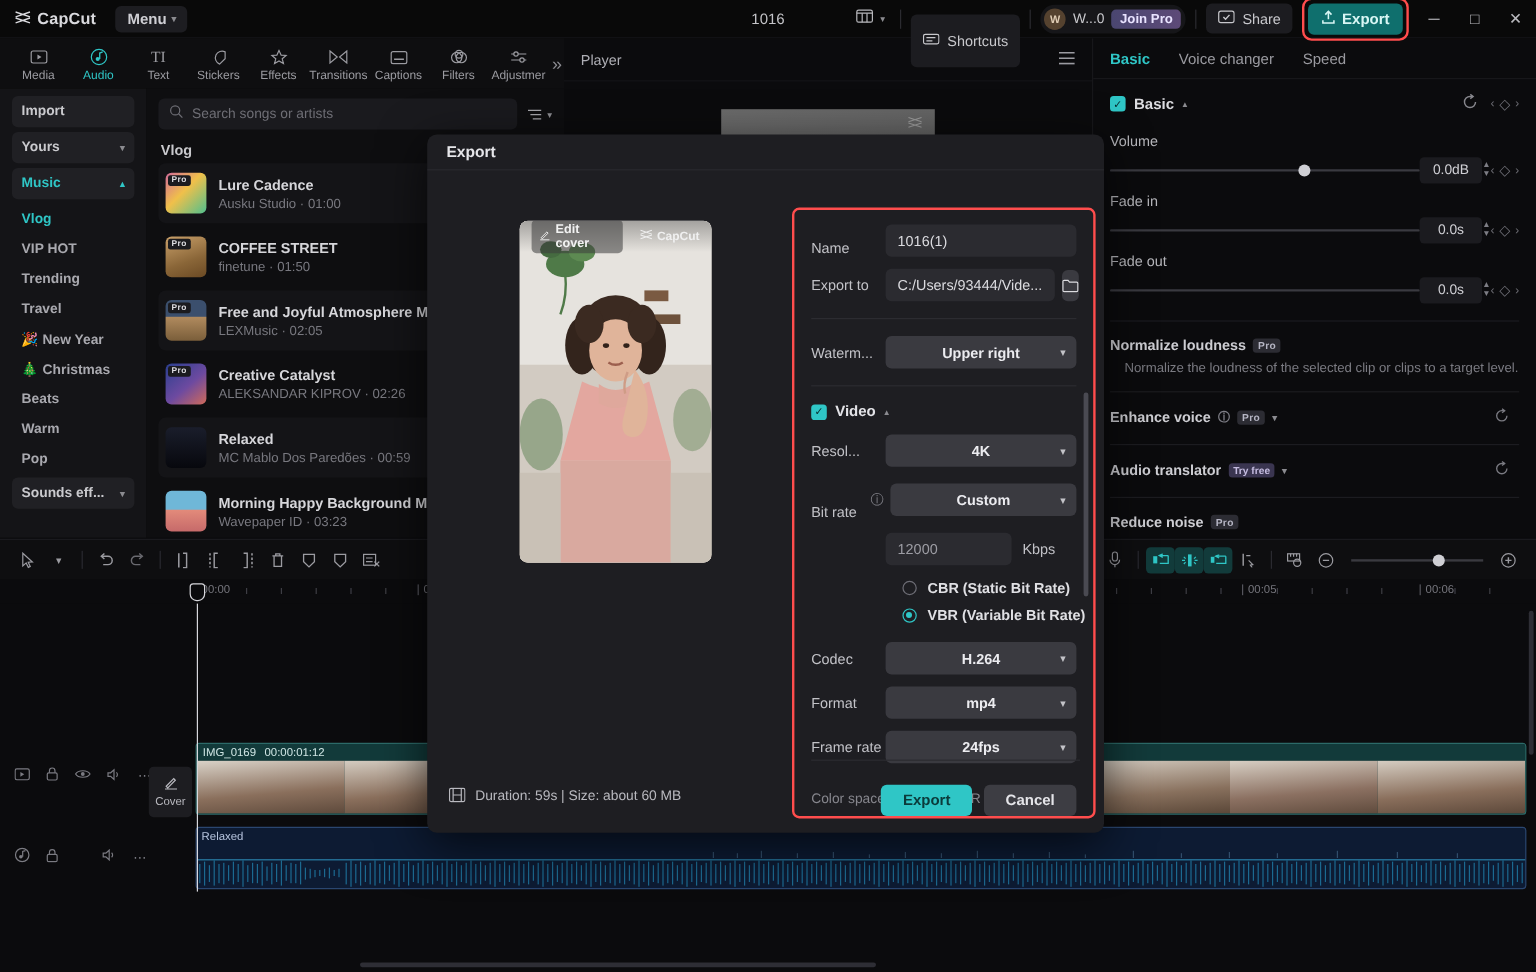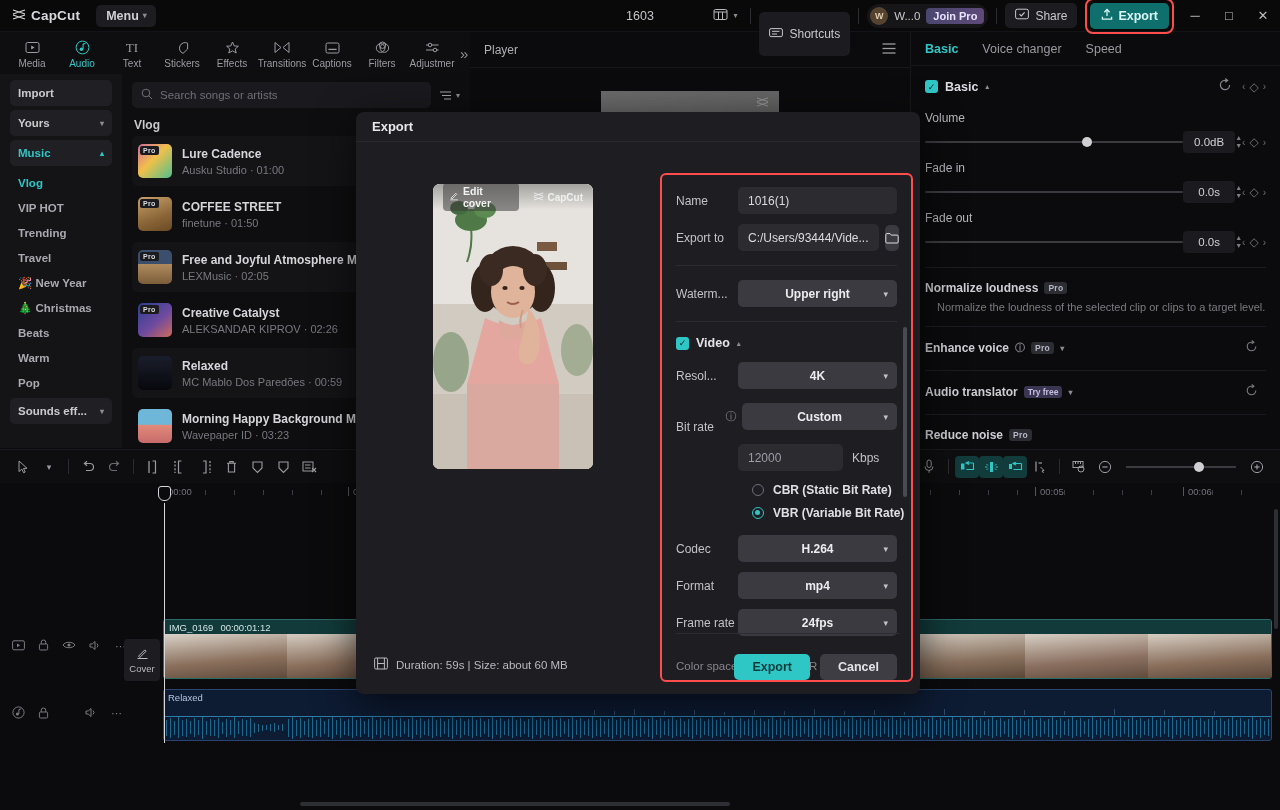--- a/index.html
+++ b/index.html
@@ -342,21 +342,21 @@
         <svg width="14" height="11" viewBox="0 0 14 11">
             <path d="M1 1 L13 5 M1 5 L13 1 M1 6 L13 10 M1 10 L13 6" stroke="#d9d9dd" stroke-width="1.1" fill="none"></path>
           </svg>
       </span>
       <span class="logo-text">CapCut</span>
     </div>
     <div class="menu-btn">
       <span>Menu</span>
       <span class="chev">▾</span>
     </div>
-    <div class="proj-title">1603</div>
+    <div class="proj-title">1016</div>
     <div class="tb-right">
       <div class="layout-btn">
         <span>
           <svg width="15" height="13" viewBox="0 0 15 13">
               <rect x="1" y="1.5" width="13" height="10" rx="1.5" stroke="#b9b9be" fill="none"></rect>
               <line x1="5.5" y1="4" x2="5.5" y2="11.5" stroke="#b9b9be"></line>
               <line x1="9.5" y1="4" x2="9.5" y2="11.5" stroke="#b9b9be"></line>
               <line x1="1" y1="4" x2="14" y2="4" stroke="#b9b9be"></line>
             </svg>
         </span>
@@ -1330,21 +1330,21 @@
                 <line x1="10.4" y1="1" x2="10.4" y2="12" stroke="#b9b9bf"></line>
                 <line x1="3.6" y1="6.5" x2="10.4" y2="6.5" stroke="#b9b9bf"></line>
               </svg></span>
           <span>Duration: 59s | Size: about 60 MB</span>
         </div>
       </div>
 
       <div class="settings-hl"></div>
 
       <div class="settings-col">
-        <div class="srow" style="margin-top:12px;">
+        <div class="srow" style="margin-top:12px;align-items:flex-end;">
           <div class="slabel">Name</div>
           <div class="sinput">1016(1)</div>
         </div>
         <div class="srow">
           <div class="slabel">Export to</div>
           <div class="sinput">C:/Users/93444/Vide...</div>
           <div class="folder-btn">
               <svg width="14" height="12" viewBox="0 0 14 12">
                 <path d="M0.8 2.6 a1 1 0 0 1 1 -1 H5 l1.3 1.5 H12.2 a1 1 0 0 1 1 1 V10 a1 1 0 0 1 -1 1 H1.8 a1 1 0 0 1 -1 -1 Z" stroke="#dcdce0" fill="none"></path>
               </svg>

